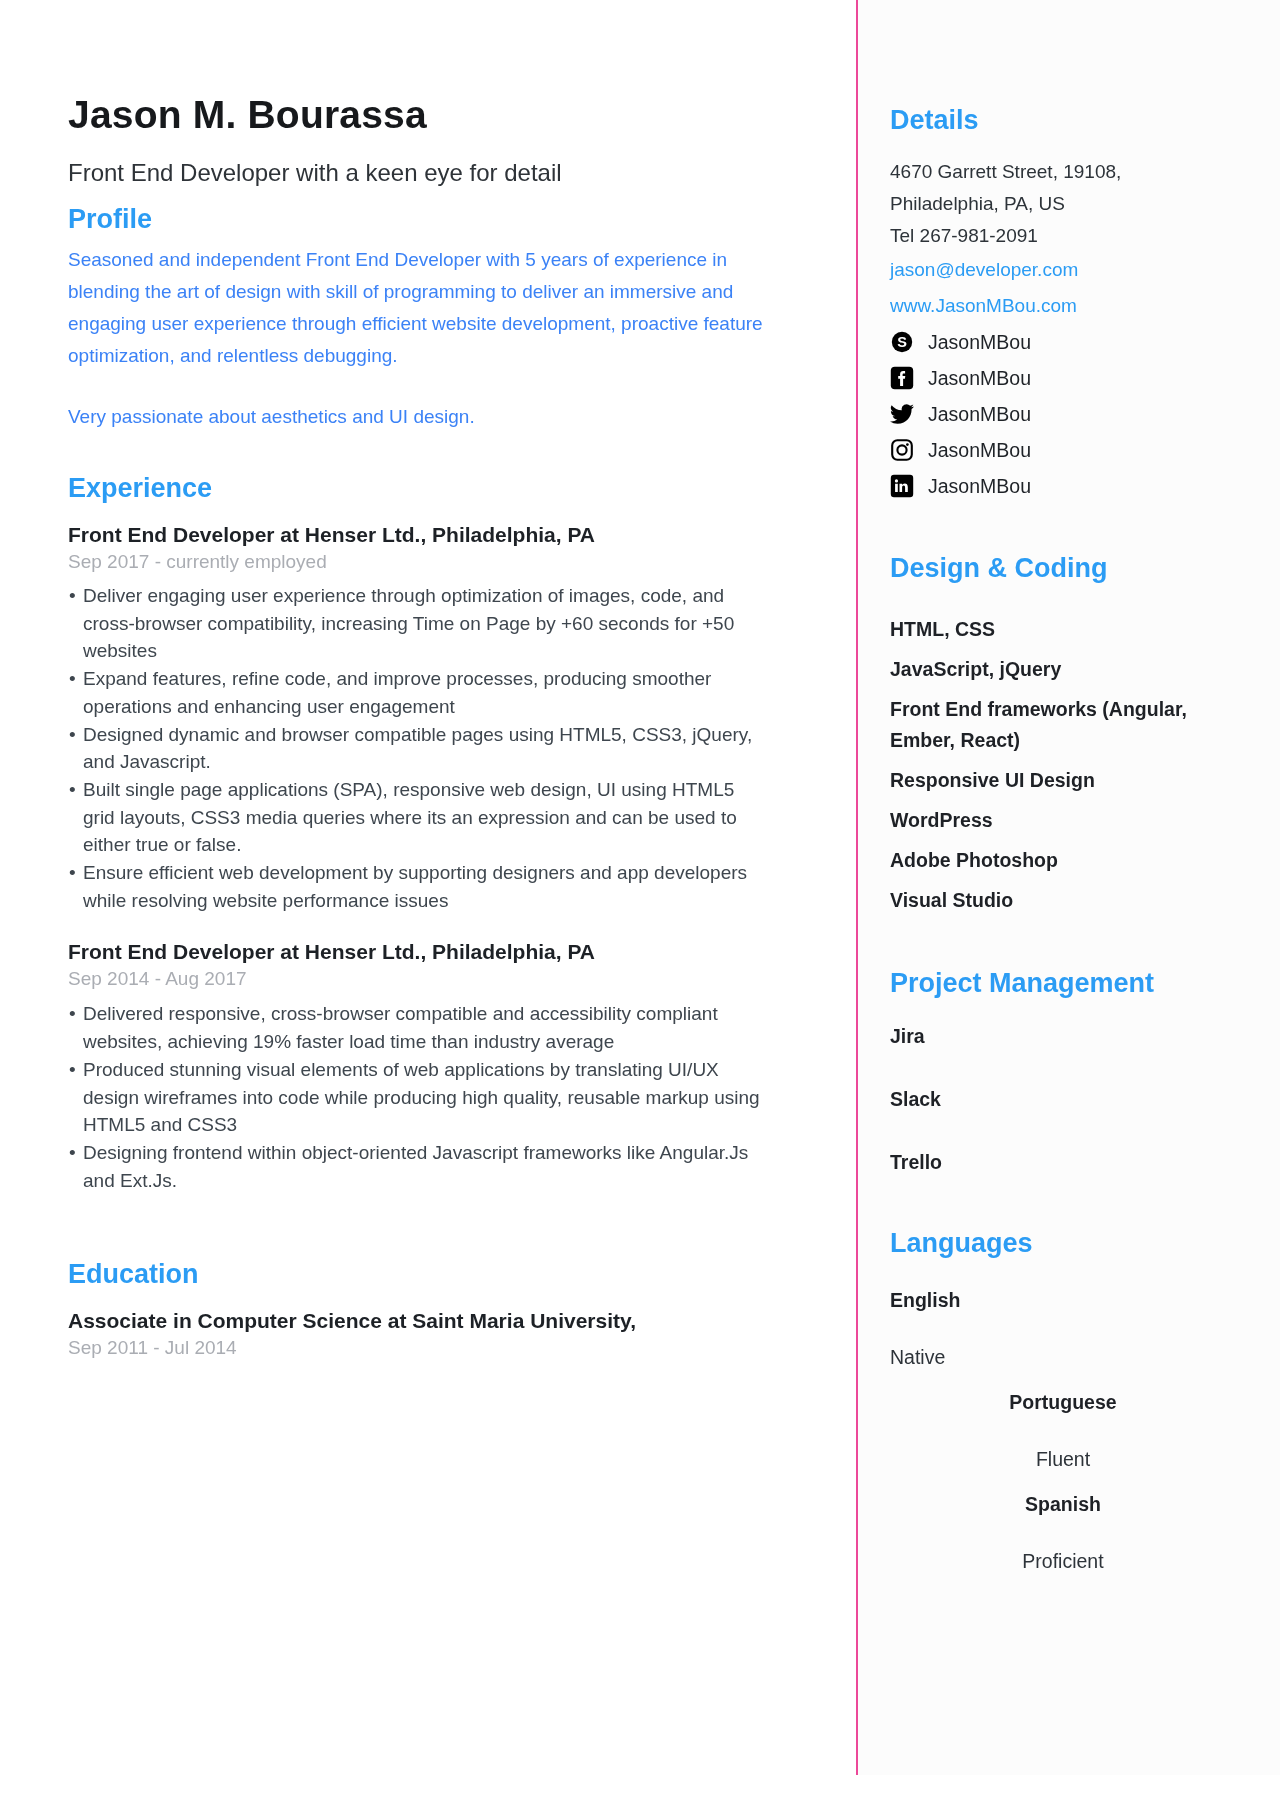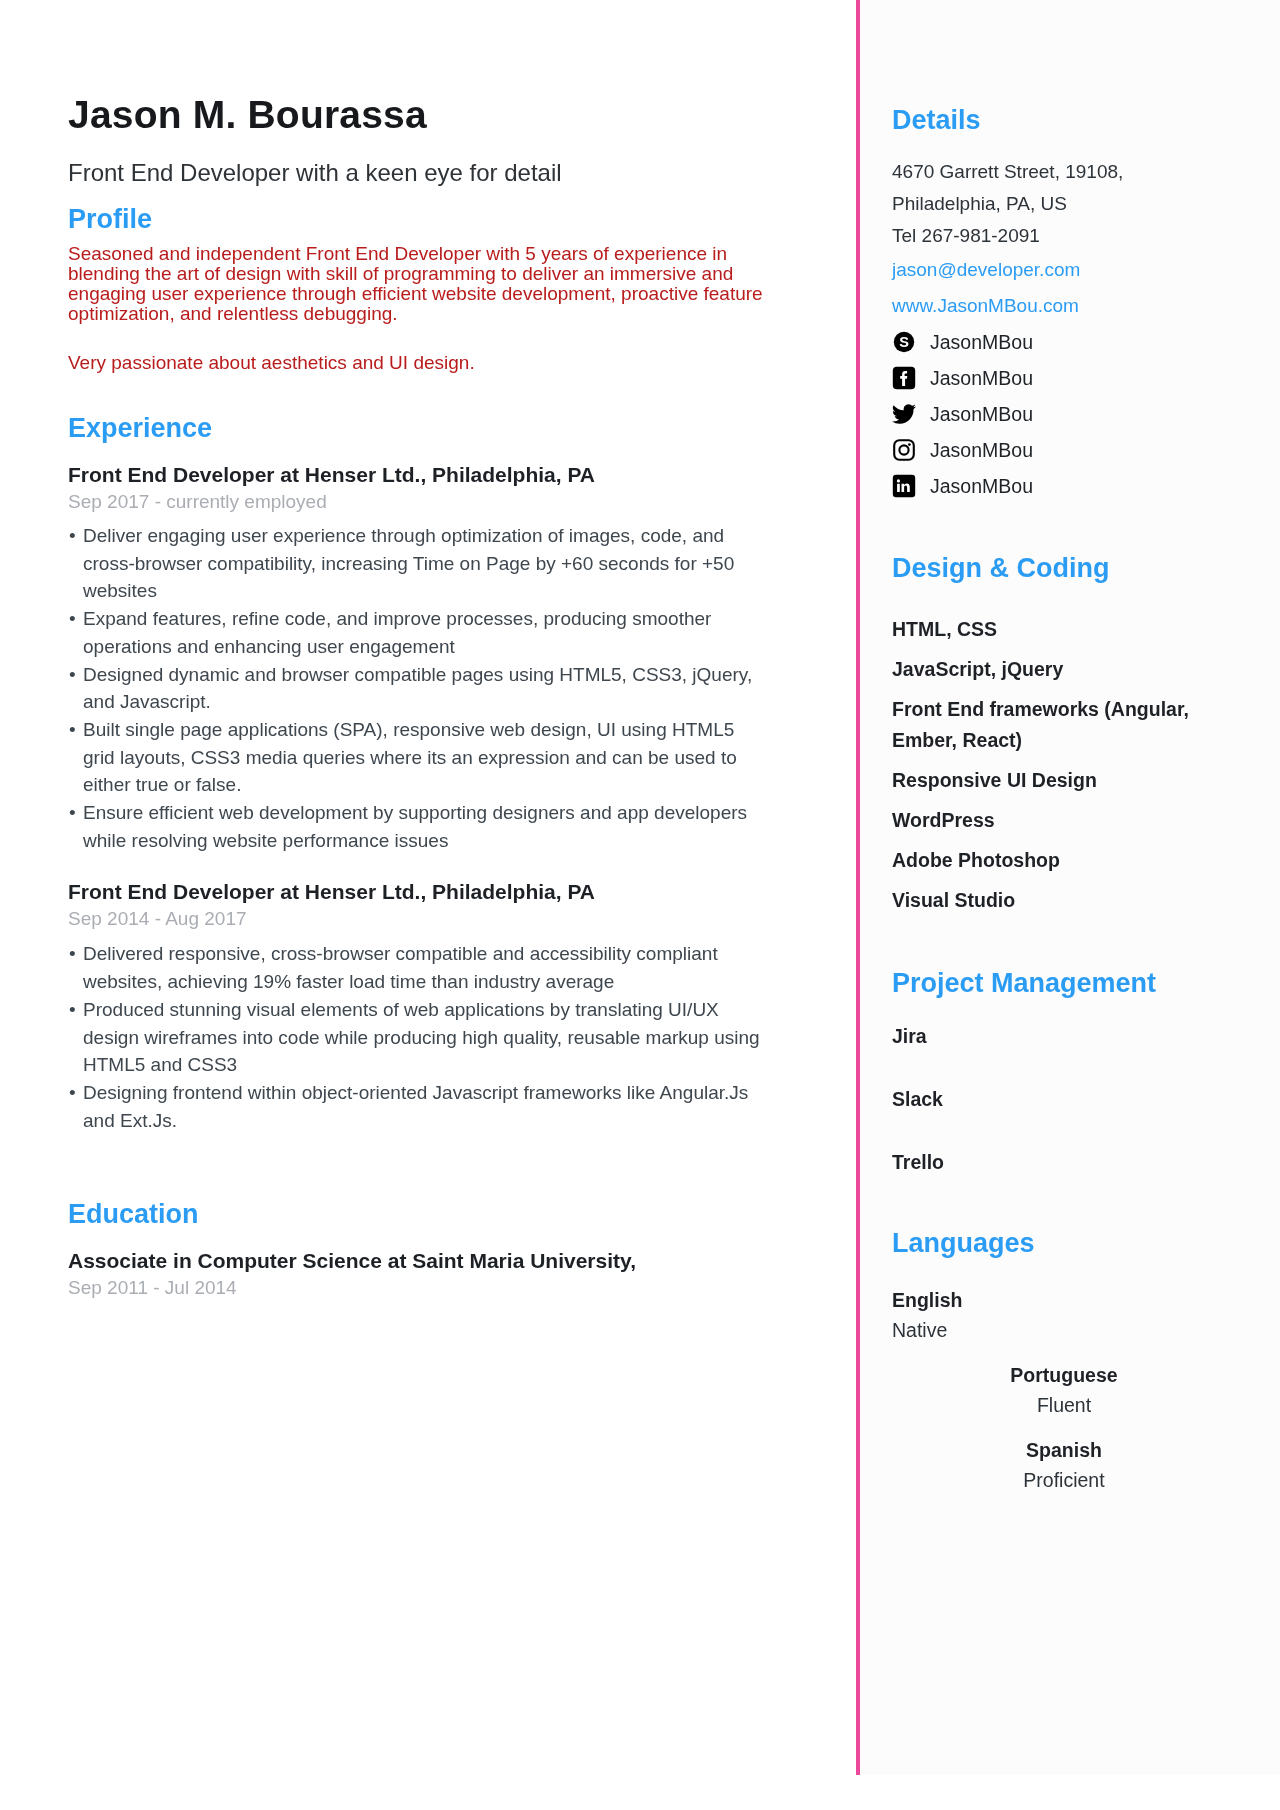--- a/index.html
+++ b/index.html
@@ -10,37 +10,37 @@
     background: #ffffff; overflow: hidden;
   }
   
   .main { position: absolute; left: 68px; top: 0; width: 700px; }
   .name { margin-top: 92px; font-size: 39px; line-height: 46px; font-weight: bold; color: #17191c; letter-spacing: 0.2px; }
   .tagline { margin-top: 18px; font-size: 24px; line-height: 33px; color: #2e3338; }
   h2.section { font-size: 27px; line-height: 32px; font-weight: bold; color: #2b9cf4; }
   .h-profile { margin-top: 14px; }
   .h-experience { margin-top: 39px; }
   .h-education { margin-top: 64px; }
-  .para { margin-top: 9px; font-size: 19px; line-height: 20px; color: #b91c1c; }
+  .para { margin-top: 9px; font-size: 19px; line-height: 32px; color: #3b82f6; }
   .para2 { margin-top: 29px; }
   .job-title { font-size: 21px; line-height: 28px; font-weight: bold; color: #1d2126; }
   .jt-1 { margin-top: 17px; }
   .jt-2 { margin-top: 24px; }
   .job-dates { font-size: 19px; line-height: 26px; color: #aaadb3; }
   ul.bullets { list-style: none; margin-top: 7px; }
   .bullets-2 { margin-top: 8px !important; }
   ul.bullets li {
     position: relative; padding-left: 15px;
     font-size: 19px; line-height: 27.7px; color: #3e464e;
   }
   ul.bullets li::before { content: "\2022"; position: absolute; left: 1px; top: 0; color: #3e464e; }
   
   .sidebar {
     position: absolute; left: 856px; top: 0; width: 424px; height: 1810px;
-    background: #fcfcfc; border-left: 4px solid #ec4899;
+    background: #fcfcfc; border-left: 2px solid #ec4899;
     padding: 0 44px 0 32px;
   }
   .sidebar h2.section { font-size: 27px; line-height: 32px; }
   .h-details { margin-top: 104px; }
   .h-design { margin-top: 48px; }
   .h-pm { margin-top: 51px; }
   .h-lang { margin-top: 49px; }
   .contact { margin-top: 20px; font-size: 19px; line-height: 32px; color: #2d3339; }
   .contact-link { display: block; font-size: 19px; line-height: 36px; color: #2b9cf4; text-decoration: none; }
   .social { list-style: none; margin-top: 0; }
@@ -51,21 +51,21 @@
   ul.skills { list-style: none; margin-top: 30px; }
   ul.skills li { font-size: 19.5px; line-height: 31px; font-weight: bold; color: #1e2126; }
   ul.skills li + li { margin-top: 9px; }
   ul.pm { list-style: none; }
   ul.pm li { font-size: 19.5px; line-height: 31px; font-weight: bold; color: #1e2126; }
   ul.pm li:first-child { margin-top: 22px; }
   ul.pm li + li { margin-top: 32px; }
   .lang-list { margin-top: 26px; }
   .lang-pair + .lang-pair { margin-top: 15px; text-align: center; }
   .lang-name { font-size: 19.5px; line-height: 30px; font-weight: bold; color: #1e2126; }
-  .lang-level { font-size: 19.5px; line-height: 30px; color: #2d3339; }
+  .lang-level { font-size: 19.5px; line-height: 30px; color: #2d3339; margin-top: 27px; }
 </style>
 </head>
 <body>
 
 <div id="page">
 
   <div class="main">
 
     <div class="name">Jason M. Bourassa</div>
     <div class="tagline">Front End Developer with a keen eye for detail</div>

